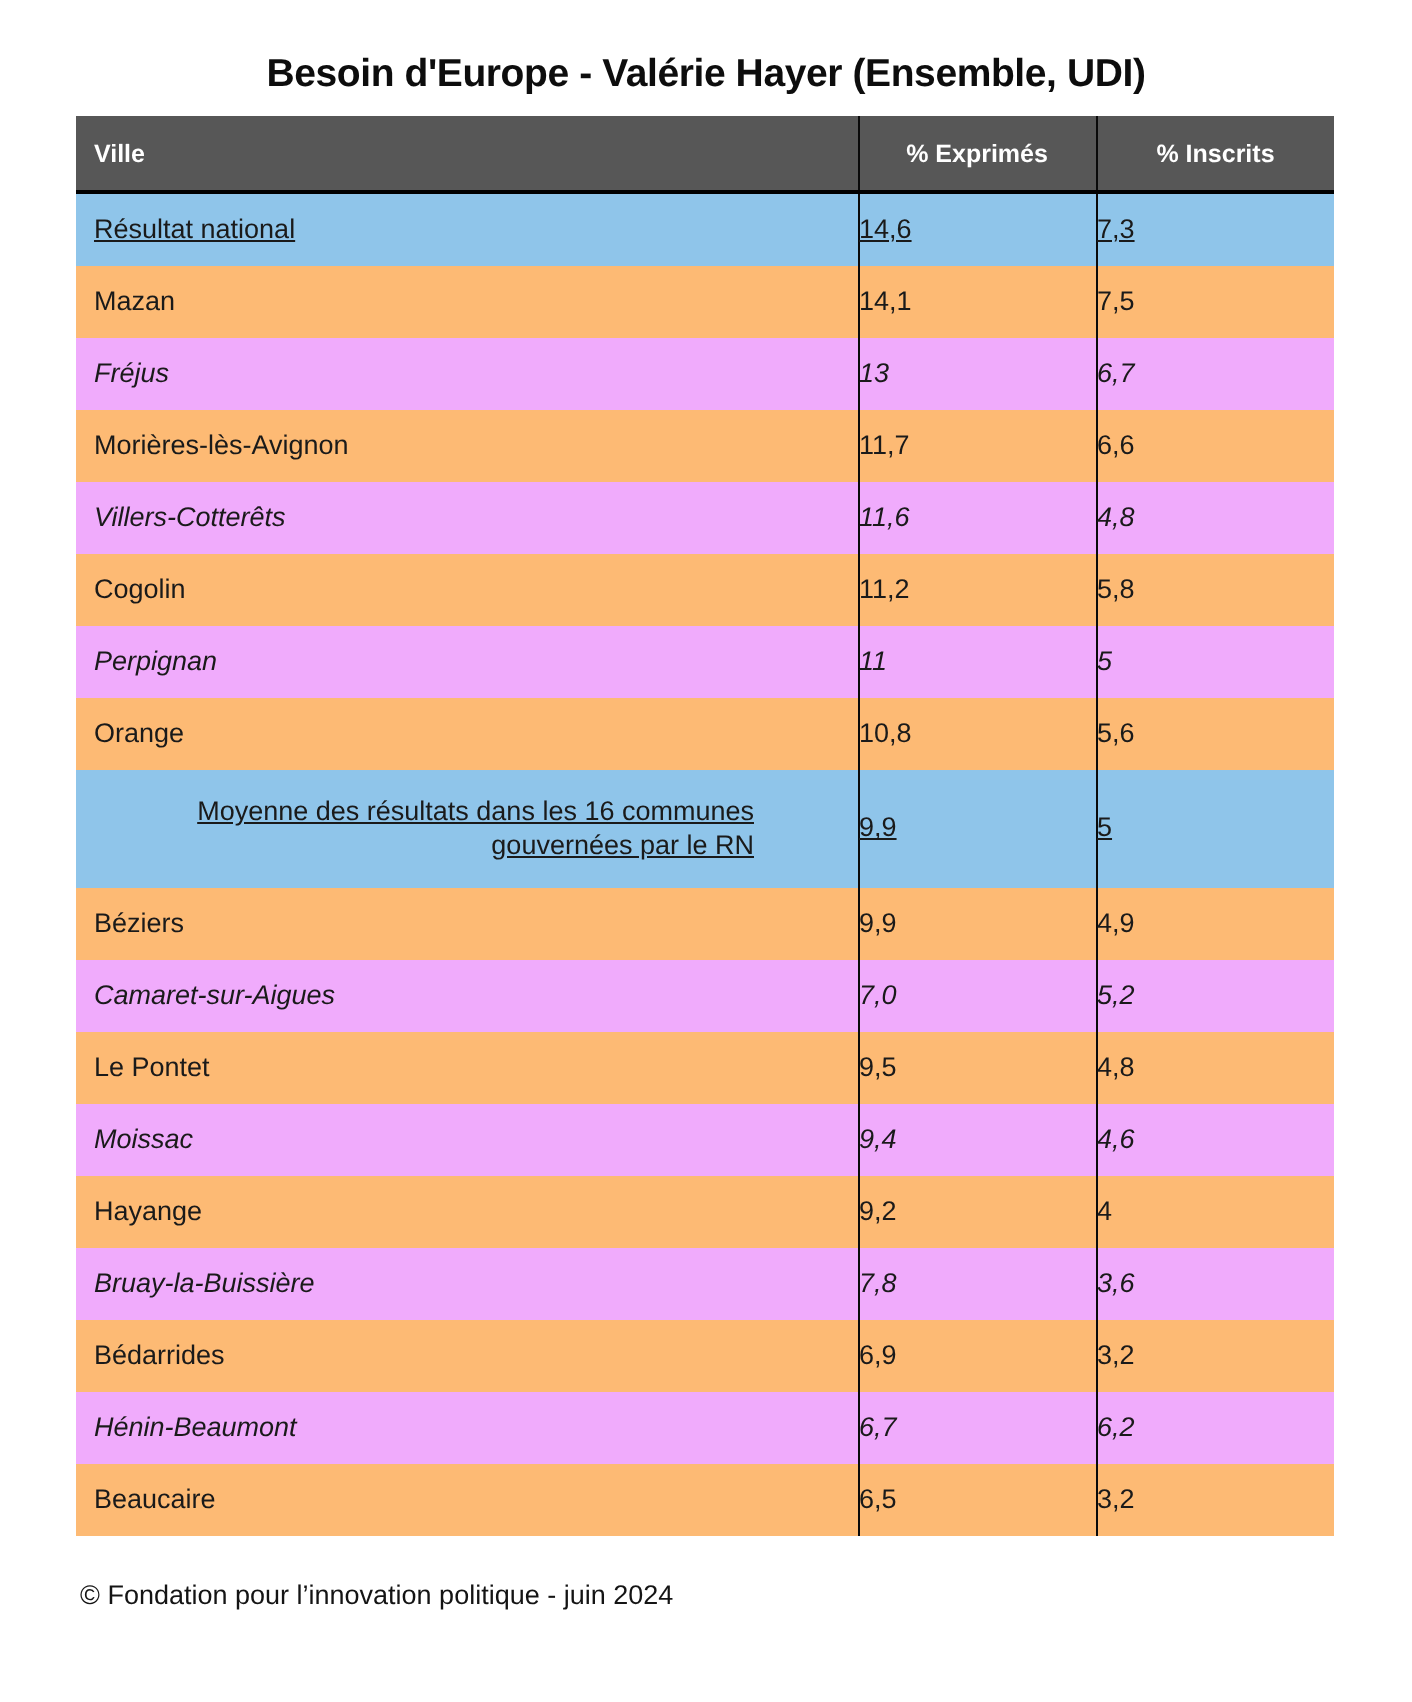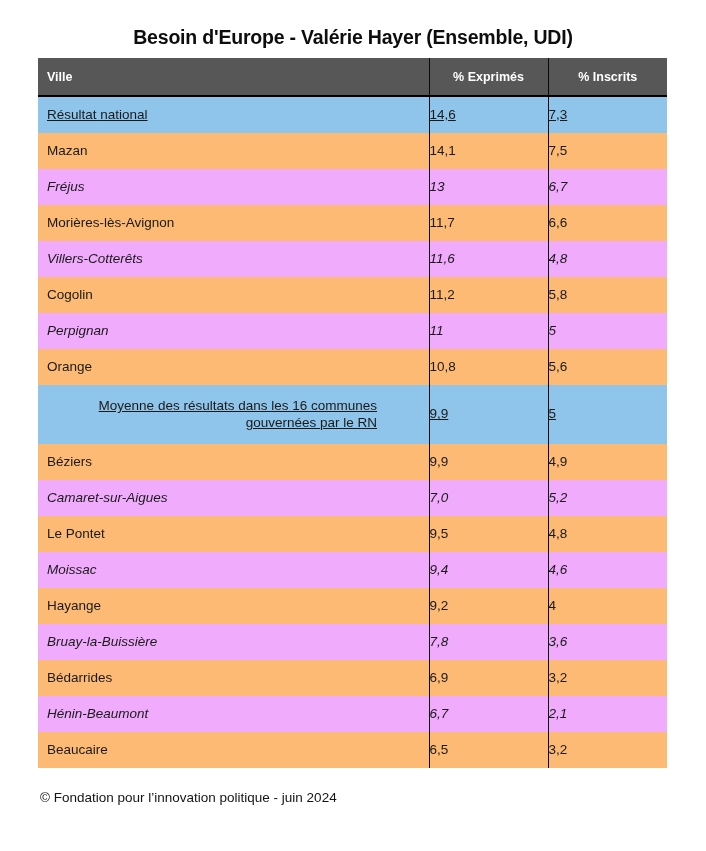--- a/index.html
+++ b/index.html
@@ -219,21 +219,21 @@
             <td class="c-num">3,6</td>
           </tr>
           <tr class="row-white">
             <td class="c-ville">Bédarrides</td>
             <td class="c-num">6,9</td>
             <td class="c-num">3,2</td>
           </tr>
           <tr class="row-grey">
             <td class="c-ville">Hénin-Beaumont</td>
             <td class="c-num">6,7</td>
-            <td class="c-num">2,1</td>
+            <td class="c-num">6,2</td>
           </tr>
           <tr class="row-white">
             <td class="c-ville">Beaucaire</td>
             <td class="c-num">6,5</td>
             <td class="c-num">3,2</td>
           </tr>
         </tbody>
     </table>
   </div>
 

